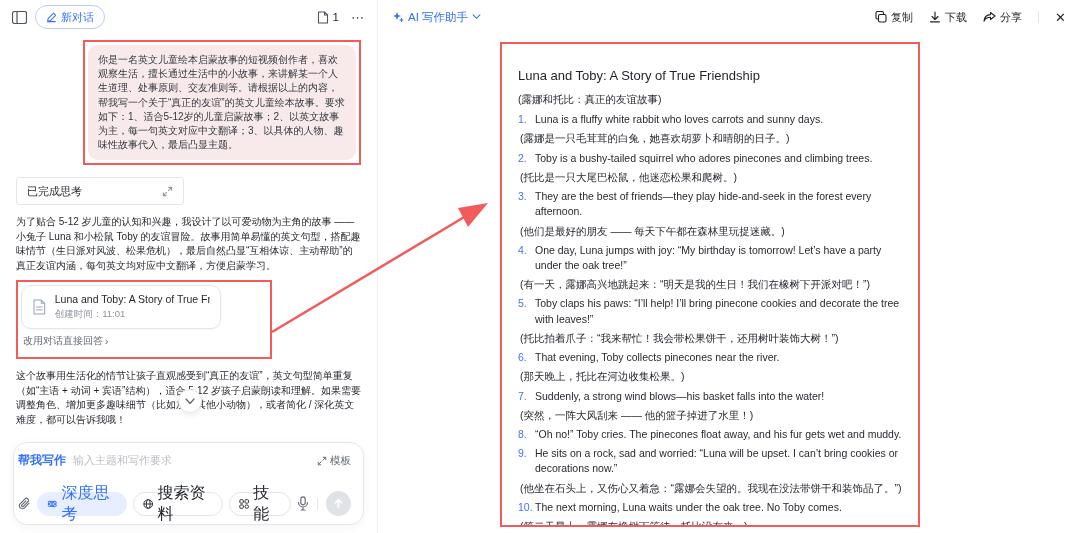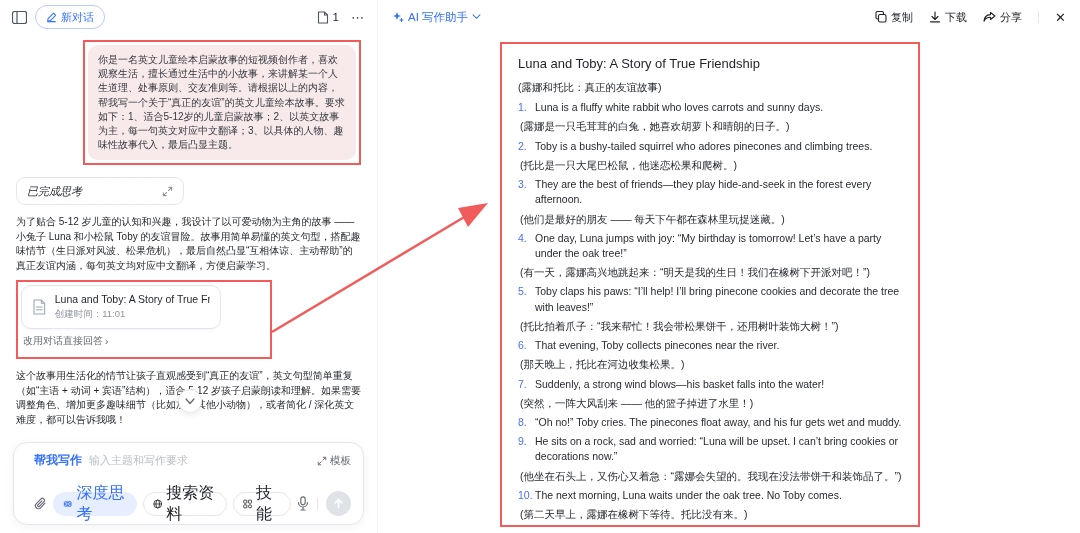--- a/index.html
+++ b/index.html
@@ -22,22 +22,22 @@
 
   .chat { flex:1; overflow:hidden; padding:6px 16px 0 16px; }
 
   .anno { border:2px solid #f25b5b; }
   .user-row { display:flex; justify-content:flex-end; }
   .anno-user { padding:3px; }
   .user-bubble { width:268px; background:#f8eaea; border-radius:10px; padding:8px 10px;
     font-size:10px; line-height:1.42; color:#33383f; }
 
   .thinking-pill { margin-top:12px; width:168px; height:28px; border:1px solid #e5e6eb;
-    border-radius:9px; display:flex; align-items:center; justify-content:space-between;
-    padding:0 10px; font-size:11px; color:#1f2329; cursor:pointer; background:#fff;font-style:italic; }
+    border-radius:3px; display:flex; align-items:center; justify-content:space-between;
+    padding:0 10px; font-size:11px; color:#1f2329; cursor:pointer; background:#fff; }
 
   .ai-par { margin-top:10px; font-size:10px; line-height:1.45; color:#1f2329; width:346px; }
 
   .anno-card { margin-top:7px; width:256px; padding:3px 3px 0 3px; }
   .doc-card { width:200px; border:1px solid #e5e6eb; border-radius:10px; background:#fff;
     padding:7px 10px; display:flex; align-items:center; gap:8px; cursor:pointer;
     box-shadow:0 1px 3px rgba(31,35,41,.04); }
   .doc-card-texts { overflow:hidden; }
   .doc-card-title { font-size:10.5px; color:#1f2329; white-space:nowrap; }
   .doc-card-meta { font-size:9.5px; color:#8f959e; margin-top:3px; }
@@ -46,21 +46,21 @@
 
   .actions-row { margin-top:8px; display:flex; align-items:center; gap:11px; color:#646a73; }
   .actions-row .lab { font-size:10px; color:#646a73; margin-left:-7px; }
   .v-div { width:1px; height:12px; background:#e5e6eb; }
 
   .scroll-down-fab { position:absolute; left:178px; bottom:120px; width:24px; height:24px;
     border-radius:50%; background:#fff; border:1px solid #e7e8ea; display:flex; align-items:center;
     justify-content:center; box-shadow:0 2px 6px rgba(0,0,0,.08); cursor:pointer; z-index:5; }
 
   .composer { flex-shrink:0; margin:6px 13px 8px 13px; border:1px solid #e5e6eb; border-radius:14px;
-    background:#fff; box-shadow:0 2px 10px rgba(31,35,41,.05); padding:9px 12px 8px 20px; }
+    background:#fff; box-shadow:0 2px 10px rgba(31,35,41,.05); padding:9px 12px 8px 4px; }
   .composer-row1 { display:flex; align-items:center; gap:7px; }
   .composer-prefix { color:#3370ff; font-size:12px; font-weight:bold; cursor:pointer; }
   .composer-placeholder { color:#bbbfc4; font-size:11px; flex:1; }
   .template-btn { display:flex; align-items:center; gap:3px; color:#646a73; font-size:10.5px; cursor:pointer; }
   .composer-row2 { margin-top:22px; display:flex; align-items:center; gap:6px; }
   .pill { display:inline-flex; align-items:center; gap:4px; height:24px; padding:0 9px;
     border-radius:13px; font-size:16px; cursor:pointer; }
   .pill-blue { background:#e7eeff; color:#3370ff; border:1px solid #e7eeff; }
   .pill-plain { background:#fff; color:#1f2329; border:1px solid #e5e6eb; }
   .composer-right { margin-left:auto; display:flex; align-items:center; gap:8px; }
@@ -70,21 +70,21 @@
   
   .right-panel { flex:1; position:relative; background:#fff; }
   .right-topbar { height:34px; display:flex; align-items:center; padding:0 14px; }
   .assistant-switch { display:flex; align-items:center; gap:4px; color:#3370ff; font-size:11.5px; cursor:pointer; }
   .right-actions { margin-left:auto; display:flex; align-items:center; gap:16px; }
   .right-action { display:flex; align-items:center; gap:4px; font-size:11px; color:#1f2329; cursor:pointer; }
   .close-x { font-size:13px; color:#1f2329; cursor:pointer; }
 
   .right-doc { position:absolute; left:122px; top:42px; width:420px; height:485px;
     border:2px solid #f25b5b; padding:12px 16px 0 16px; overflow:hidden; background:#fff; }
-  .doc-title { font-size:13px; font-weight:500; color:#1f2329; margin-bottom:9px; }
+  .doc-title { font-size:13px; font-weight:500; color:#1f2329; margin-bottom:9px;margin-top:12px; }
   .doc-sub { font-size:10.5px; color:#262a30; margin-bottom:5px; line-height:1.45; }
   .doc-line { margin-bottom:0; }
   .doc-en { display:flex; font-size:10.5px; line-height:1.45; color:#262a30; margin-bottom:4px; }
   .doc-en .num { color:#4a6ff5; width:17px; flex-shrink:0; }
   .doc-cn { font-size:10.5px; line-height:1.45; color:#262a30; margin-bottom:4px; padding-left:2px; }
 
   
   .arrow-overlay { position:absolute; left:0; top:0; width:1080px; height:533px;
     pointer-events:none; z-index:20; }
 

